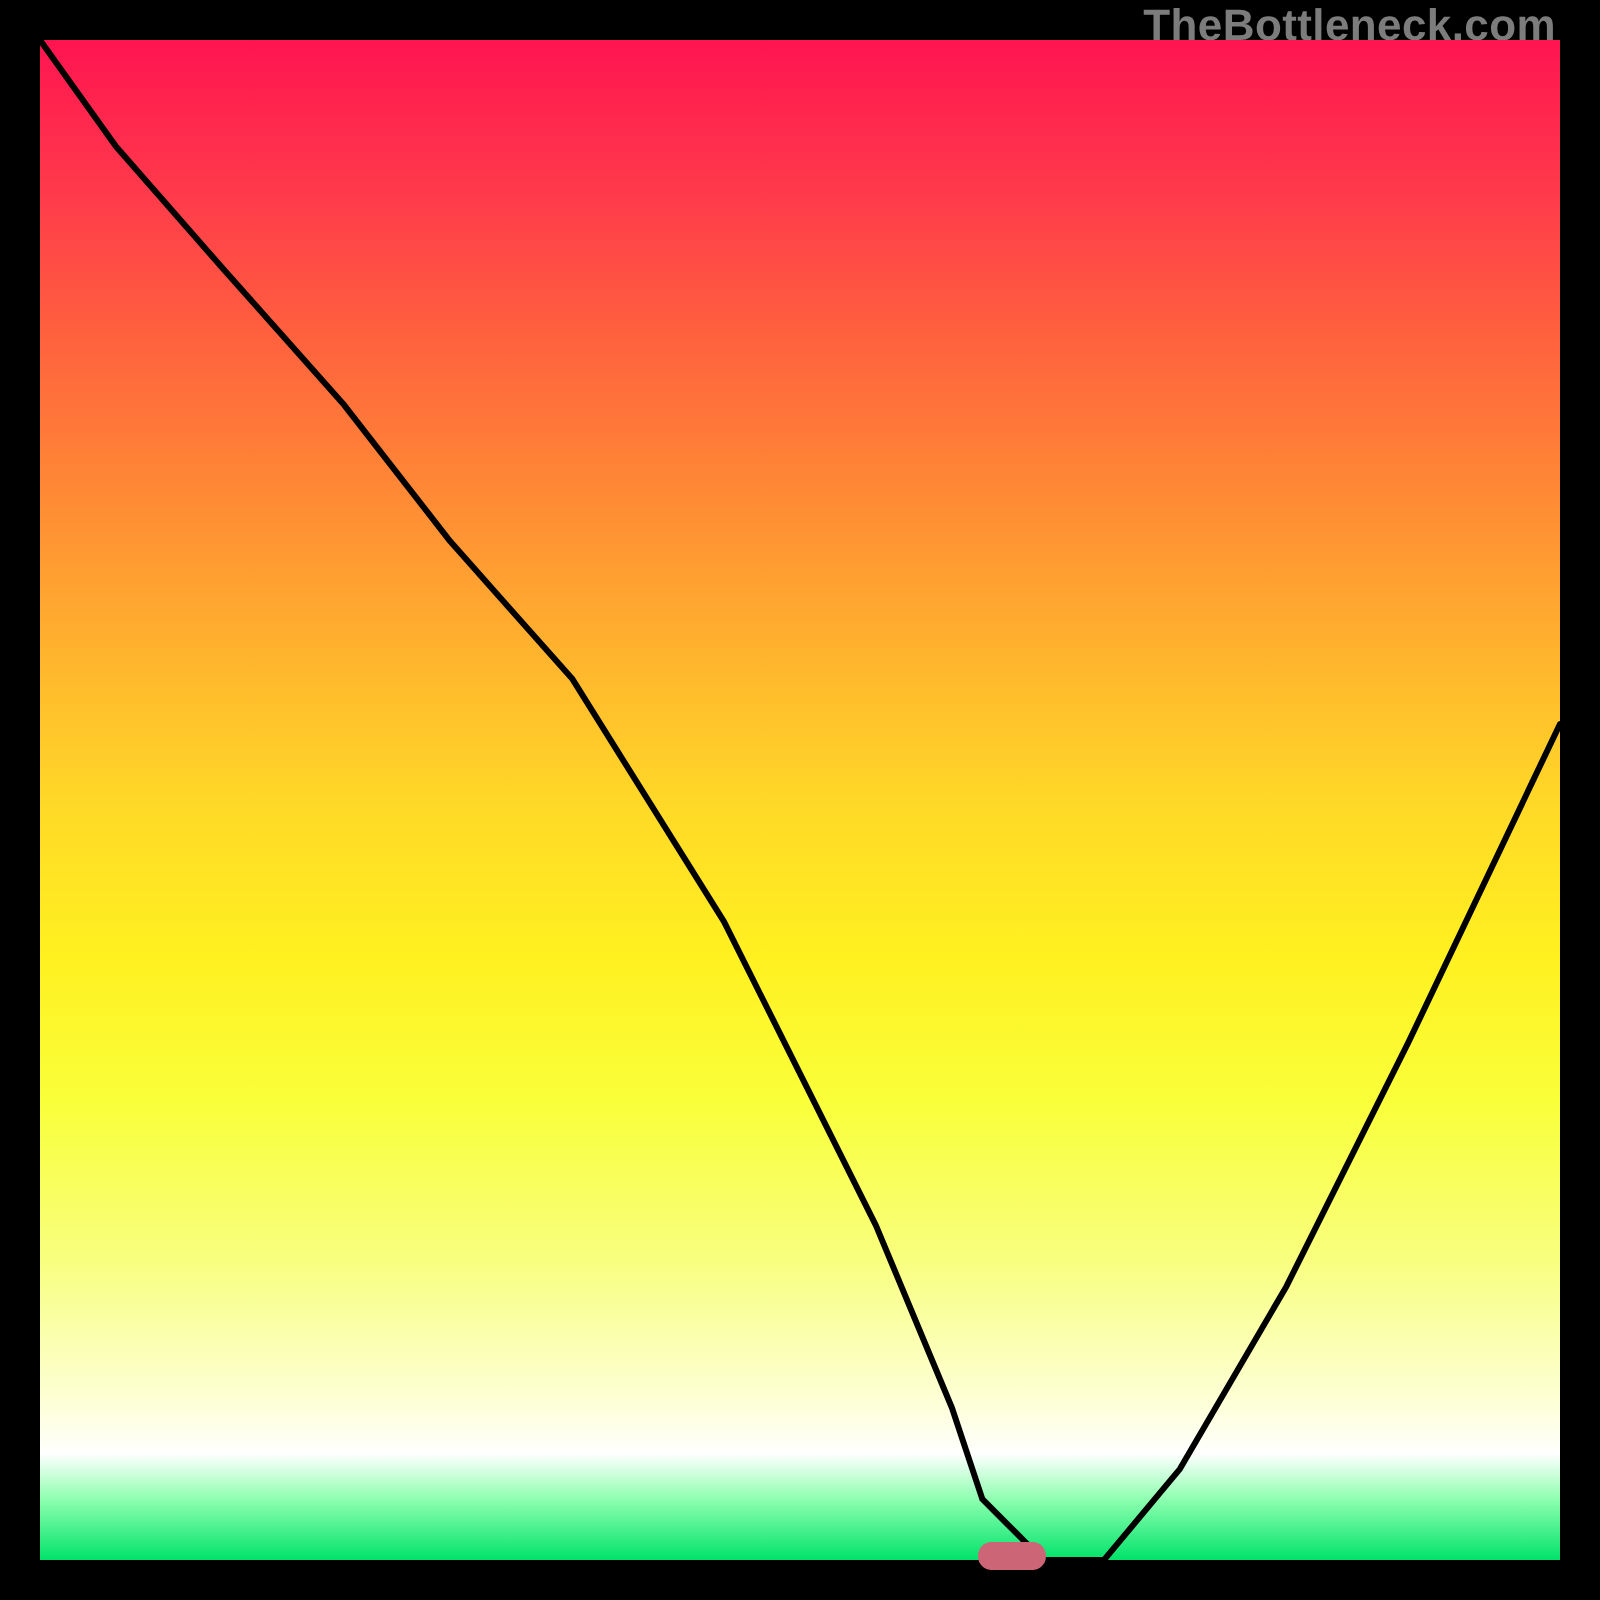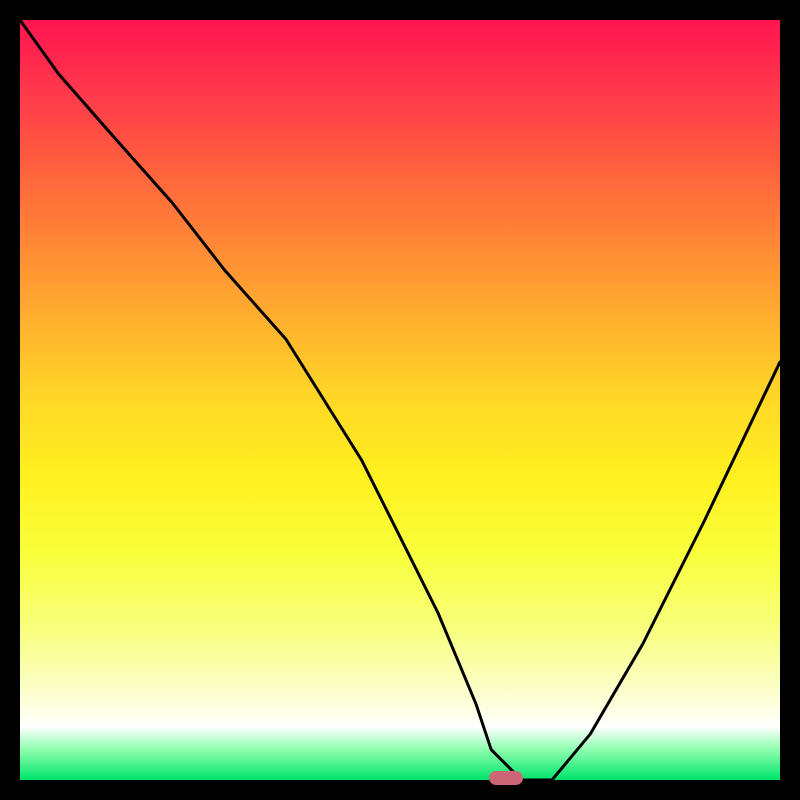--- a/index.html
+++ b/index.html
@@ -61,20 +61,21 @@
     width: 36px;
     height: 14px;
     background: #cc6677;
     border-radius: 7px;
   }
 </style>
 </head>
 <body>
 
 <div class="frame">
+  <div class="watermark">TheBottleneck.com</div>
 
   <div class="plot">
     <svg class="curve" viewBox="0 0 760 760" preserveAspectRatio="none">
       <path id="curve-path" fill="none" stroke="#000" stroke-width="3" stroke-linecap="round" stroke-linejoin="round" d="M 0.0 0.0 L 38.0 53.2 L 91.2 114.0 L 152.0 182.4 L 205.2 250.8 L 266.0 319.2 L 342.0 440.8 L 418.0 592.8 L 456.0 684.0 L 471.2 729.6 L 501.6 760.0 L 532.0 760.0 L 570.0 714.4 L 623.2 623.2 L 684.0 501.6 L 760.0 342.0"></path>
     </svg>
     <div id="marker" class="marker" style="width: 34.2px; height: 13.68px; left: 469.3px; top: 751.16px; border-radius: 6.84px; background: rgb(204, 102, 119);"></div>
   </div>
 </div>
 
 </body></html>

